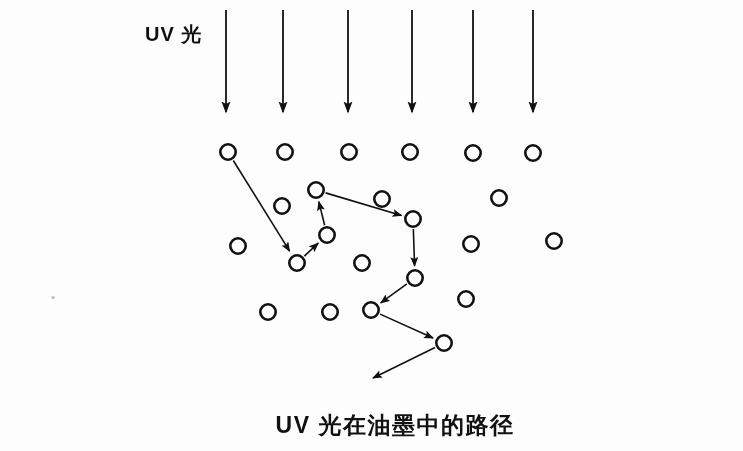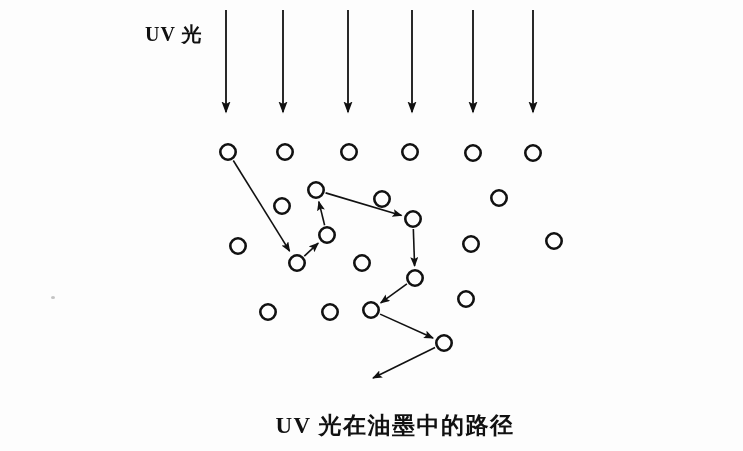--- a/index.html
+++ b/index.html
@@ -6,21 +6,21 @@
     margin: 0;
     padding: 0;
     background: #fdfdfd;
   }
   .page {
     position: relative;
     width: 591px;
     height: 451px;
     background: #fdfdfd;
     overflow: hidden;
-    font-family: Liberation Serif, serif;
+    font-family: Liberation Sans, sans-serif;
   }
   .uv-label {
     position: absolute;
     left: 145px;
     top: 21px;
     font-size: 20px;
     font-weight: 600;
     letter-spacing: 1px;
     color: #111111;
     white-space: nowrap;

